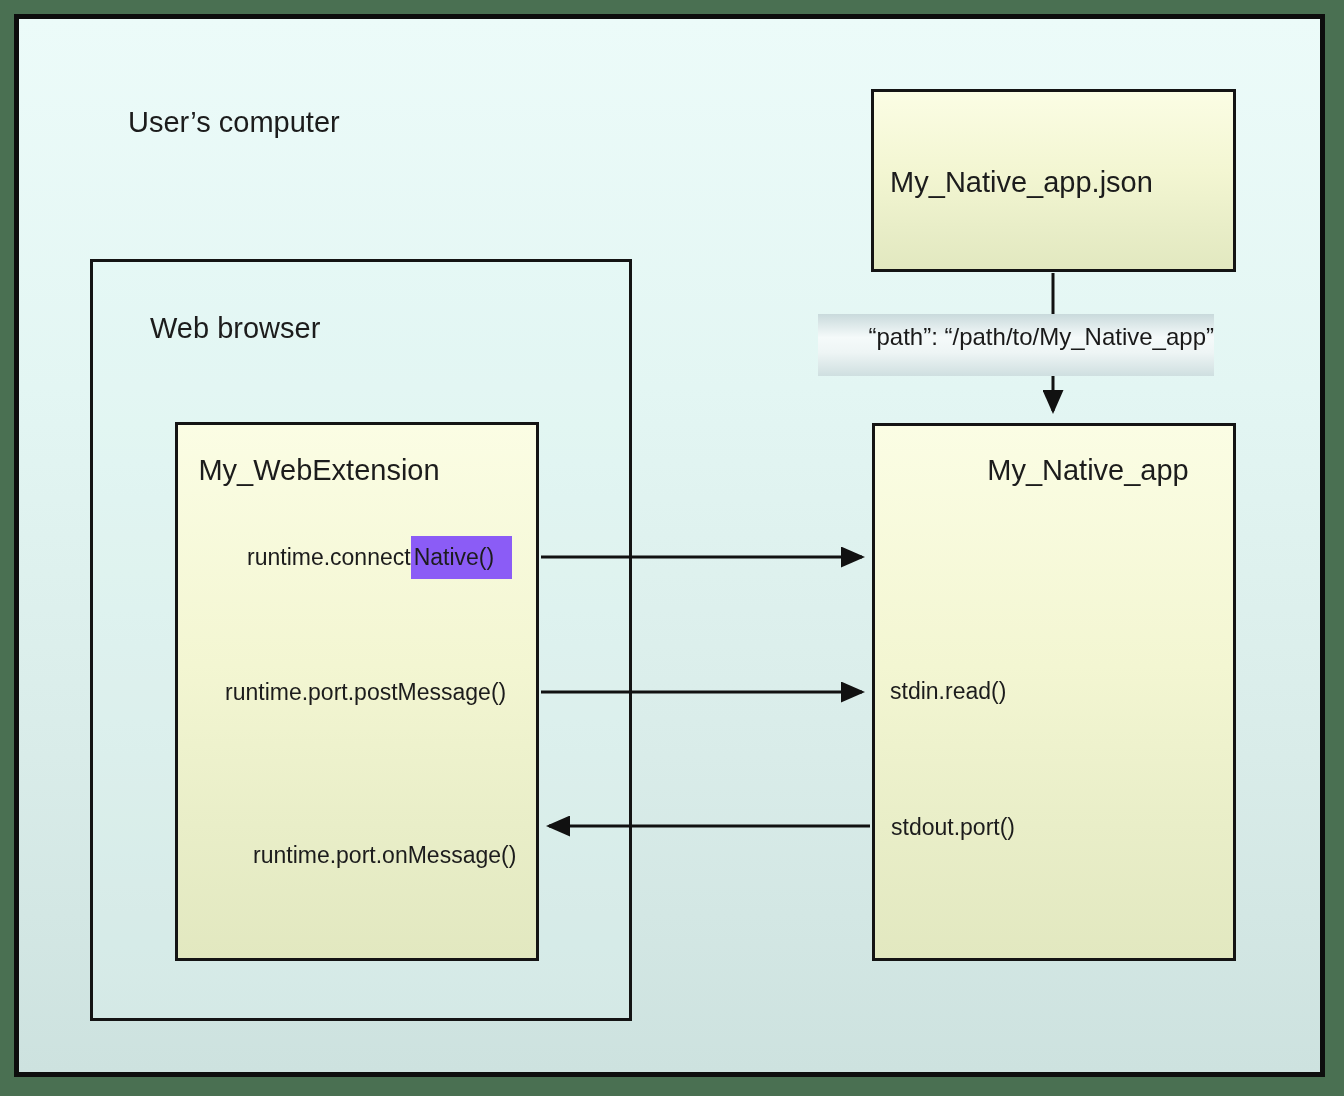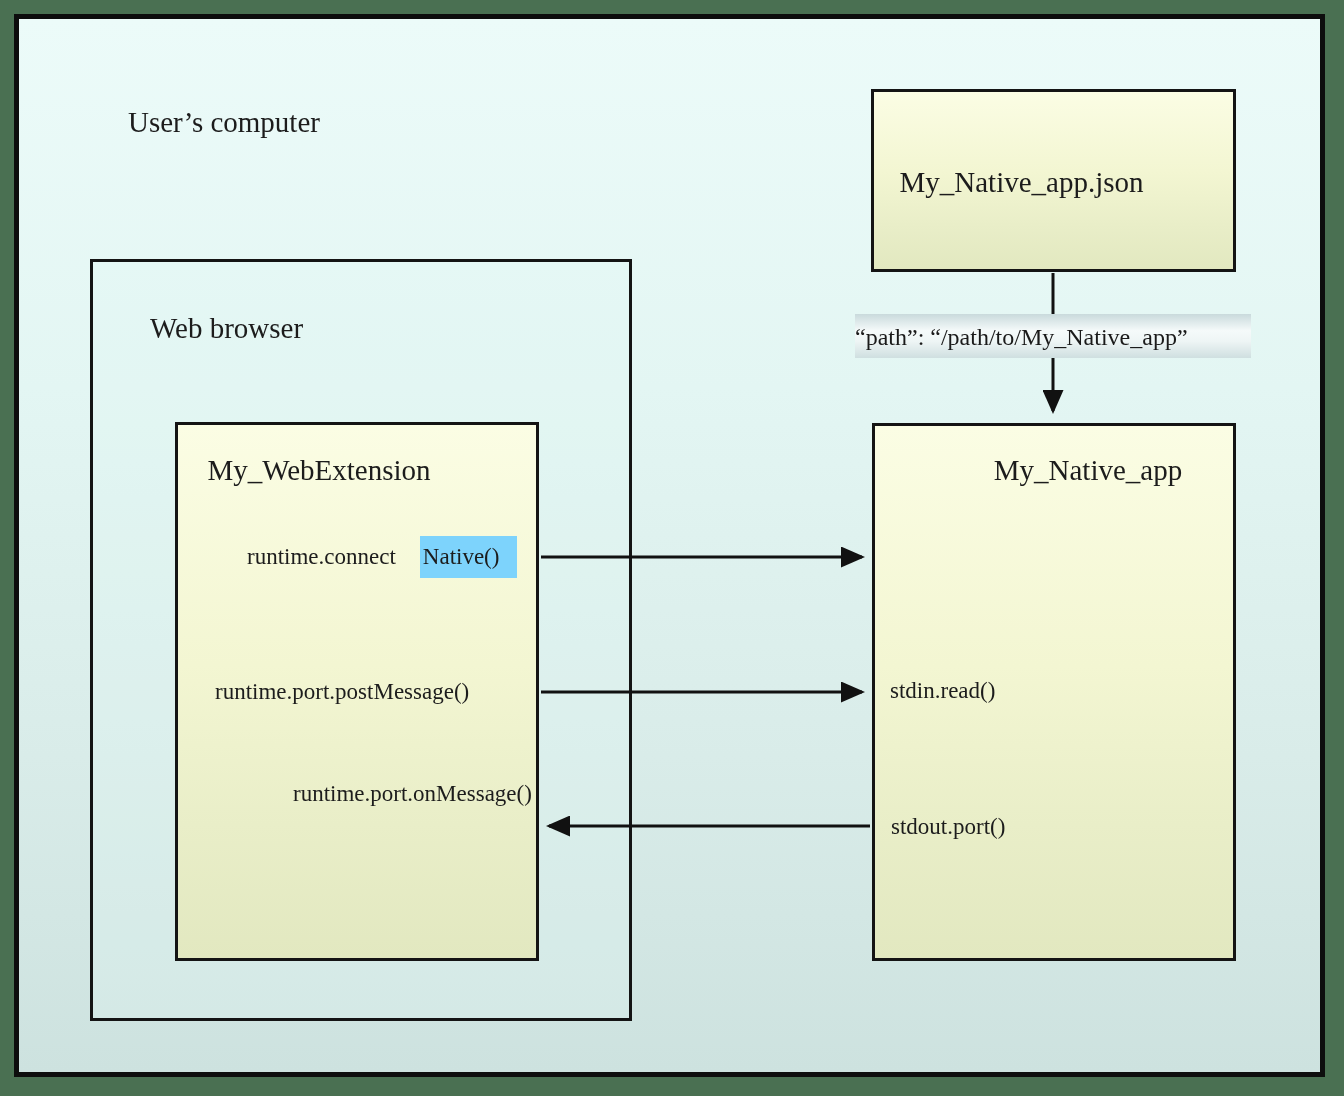--- a/index.html
+++ b/index.html
@@ -2,21 +2,21 @@
 <html><head>
 <meta charset="utf-8">
 <style>
   html,body{margin:0;padding:0;}
   body{
     font-family:"Liberation Sans", sans-serif;
     width:1344px;height:1096px;
     position:relative;
     background:#4a7052;
   }
-  .page{position:absolute;inset:0;width:1344px;height:1096px;font-family:Liberation Serif, serif;}
+  .page{position:absolute;inset:0;width:1344px;height:1096px;}
   .canvas{
     position:absolute;left:14px;top:14px;width:1311px;height:1063px;
     border:5px solid #0d0d0d;box-sizing:border-box;
     background:linear-gradient(180deg,#ecfbf9 0%,#e3f6f3 35%,#d9ece9 70%,#cde2df 100%);
   }
   .abs{position:absolute;}
   .box{
     position:absolute;box-sizing:border-box;
     border:3px solid #141414;
   }
@@ -31,27 +31,26 @@
   .big-label{
     font-size:29px;color:#1c1c1c;line-height:30px;white-space:nowrap;
   }
   .box-title{
     font-size:29px;color:#1c1c1c;line-height:30px;text-align:center;
   }
   .method{
     font-size:23px;color:#1c1c1c;line-height:30px;white-space:nowrap;z-index:5;
   }
   .hl{
-    background:#7dd3fc;
+    background:#8b5cf6;
     padding:8px 18px 9px 3px;
-    margin-left:24px;
   }
   .path-label{
-    position:absolute;left:855px;top:314px;width:396px;height:44px;
-    line-height:46px;text-align:left;font-size:24px;color:#1a1a1a;
+    position:absolute;left:818px;top:314px;width:396px;height:62px;
+    line-height:46px;text-align:right;font-size:24px;color:#1a1a1a;
     background:linear-gradient(180deg,#c9dadc 0%,#f5fafa 38%,#eef5f5 62%,#cfdfe0 100%);
     white-space:nowrap;z-index:4;
   }
   svg.arrows{position:absolute;inset:0;width:1344px;height:1096px;z-index:3;pointer-events:none;}
 </style>
 </head>
 <body>
 
 <div class="page">
   <div class="canvas"></div>
@@ -64,22 +63,22 @@
   <div class="box yellow z2" style="left:871px;top:89px;width:365px;height:183px;"></div>
   <div class="abs box-title z2" style="left:871px;top:167px;width:301px;">My_Native_app.json</div>
 
   <div class="box yellow z2" style="left:175px;top:422px;width:364px;height:539px;"></div>
   <div class="abs box-title z2" style="left:175px;top:455px;width:288px;">My_WebExtension</div>
 
   <div class="box yellow z2" style="left:872px;top:423px;width:364px;height:538px;"></div>
   <div class="abs box-title z2" style="left:872px;top:455px;width:432px;">My_Native_app</div>
 
   <div class="abs method" style="left:247px;top:542px;"><span>runtime.connect</span><span class="hl">Native()</span></div>
-  <div class="abs method" style="left:215px;top:677px;">runtime.port.postMessage()</div>
-  <div class="abs method" style="left:253px;top:779px;margin-left:40px;">runtime.port.onMessage()</div>
+  <div class="abs method" style="left:225px;top:677px;">runtime.port.postMessage()</div>
+  <div class="abs method" style="left:253px;top:840px;">runtime.port.onMessage()</div>
 
   <div class="abs method" style="left:890px;top:676px;">stdin.read()</div>
   <div class="abs method" style="left:891px;top:812px;">stdout.port()</div>
 
   <svg class="arrows">
     <defs>
       <marker id="ah" markerWidth="9" markerHeight="7" refX="7" refY="3.5" orient="auto" markerUnits="strokeWidth">
         <path d="M0,0 L8,3.5 L0,7 z" fill="#111111"></path>
       </marker>
     </defs>

